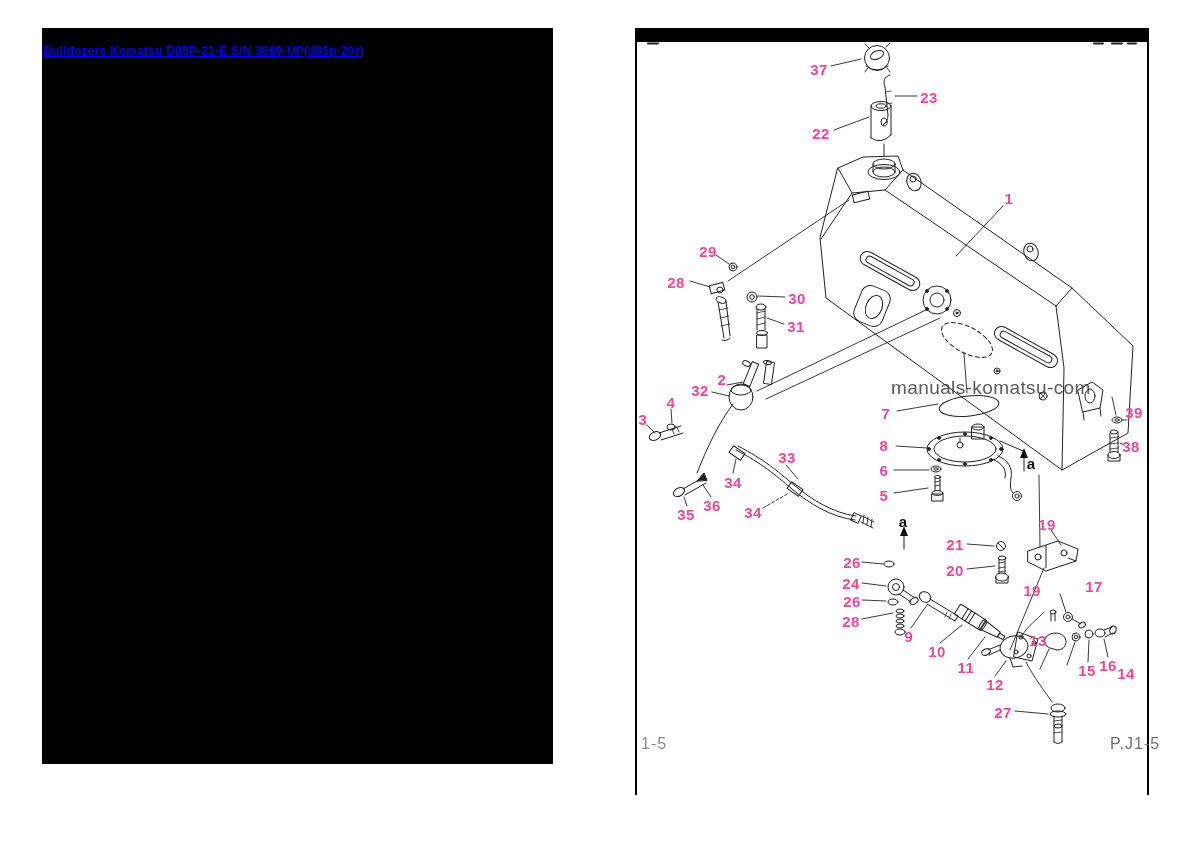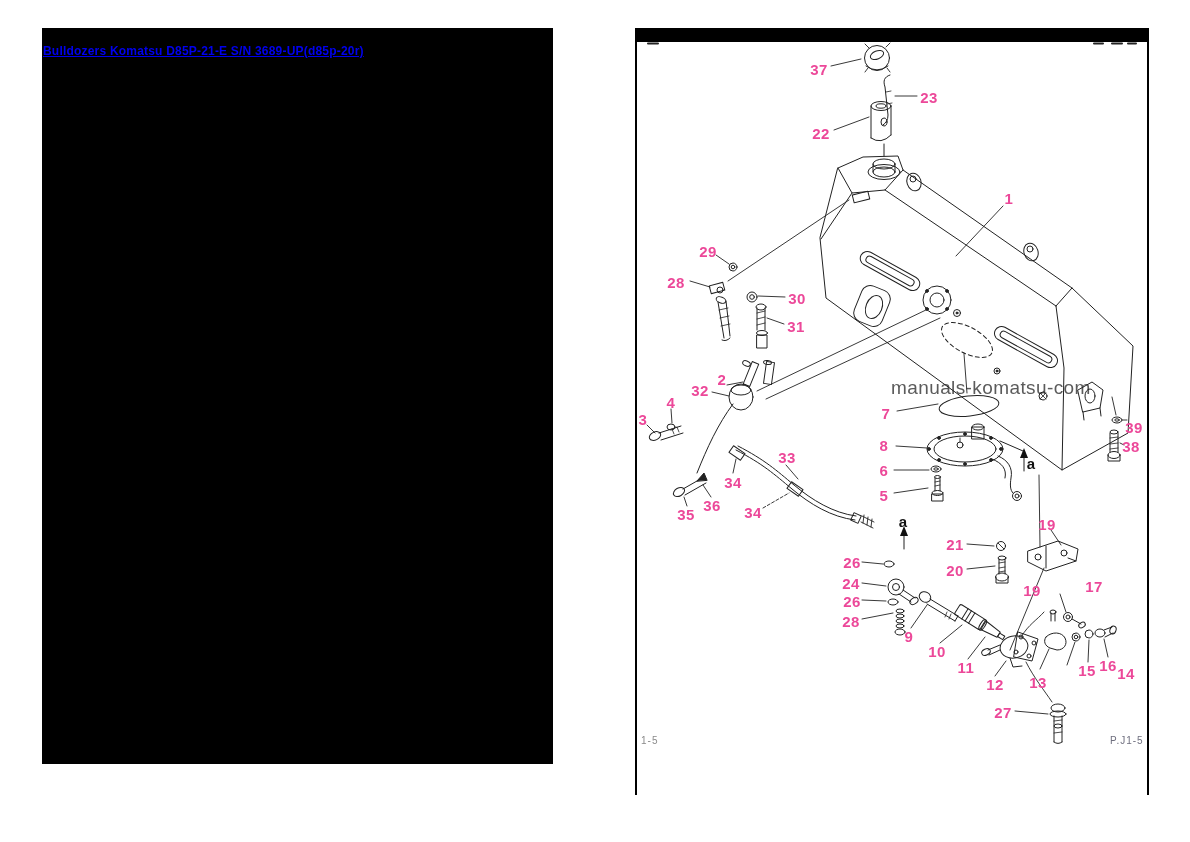--- a/index.html
+++ b/index.html
@@ -24,21 +24,21 @@
   }
   .sheet{
     position:absolute;left:635px;top:42px;width:510px;height:753px;
     background:#ffffff;border-left:2px solid #000;border-right:2px solid #000;
   }
   .watermark{
     position:absolute;left:891px;top:377px;
     font-size:19px;color:#4a4a4a;opacity:0.9;letter-spacing:0.4px;white-space:nowrap;
   }
   .footer-label{
-    position:absolute;font-size:10px;color:#8a8a8a;letter-spacing:1px;white-space:nowrap;
+    position:absolute;font-size:16px;color:#8a8a8a;letter-spacing:1px;white-space:nowrap;
   }
   .footer-left{left:641px;top:735px;}
   .footer-right{left:1110px;top:735px;color:#6e6e7e;}
   .diagram-svg{position:absolute;left:635px;top:42px;width:515px;height:753px;}
   .callout-layer{position:absolute;left:0;top:0;width:1190px;height:842px;pointer-events:none;}
   .callout{
     position:absolute;transform:translate(-50%,-50%);
     font-size:15px;font-weight:bold;color:#ec4899;letter-spacing:0.5px;white-space:nowrap;
   }
   .viewlabel{
@@ -354,40 +354,40 @@
     <div class="callout" style="left: 797px; top: 298px;">30</div>
     <div class="callout" style="left: 796px; top: 326px;">31</div>
     <div class="callout" style="left: 722px; top: 379px;">2</div>
     <div class="callout" style="left: 700px; top: 390px;">32</div>
     <div class="callout" style="left: 671px; top: 402px;">4</div>
     <div class="callout" style="left: 643px; top: 419px;">3</div>
     <div class="callout" style="left: 886px; top: 413px;">7</div>
     <div class="callout" style="left: 884px; top: 445px;">8</div>
     <div class="callout" style="left: 884px; top: 470px;">6</div>
     <div class="callout" style="left: 884px; top: 495px;">5</div>
-    <div class="callout" style="left: 1134px; top: 427px;">39</div>
+    <div class="callout" style="left: 1134px; top: 412px;">39</div>
     <div class="callout" style="left: 1131px; top: 446px;">38</div>
     <div class="callout" style="left: 787px; top: 457px;">33</div>
     <div class="callout" style="left: 733px; top: 482px;">34</div>
     <div class="callout" style="left: 712px; top: 505px;">36</div>
     <div class="callout" style="left: 686px; top: 514px;">35</div>
     <div class="callout" style="left: 753px; top: 512px;">34</div>
     <div class="callout" style="left: 852px; top: 562px;">26</div>
     <div class="callout" style="left: 851px; top: 583px;">24</div>
     <div class="callout" style="left: 852px; top: 601px;">26</div>
     <div class="callout" style="left: 851px; top: 621px;">28</div>
     <div class="callout" style="left: 955px; top: 544px;">21</div>
     <div class="callout" style="left: 955px; top: 570px;">20</div>
     <div class="callout" style="left: 1047px; top: 524px;">19</div>
     <div class="callout" style="left: 1032px; top: 590px;">19</div>
     <div class="callout" style="left: 1094px; top: 586px; text-align: center;">17</div>
     <div class="callout" style="left: 909px; top: 636px;">9</div>
     <div class="callout" style="left: 937px; top: 651px;">10</div>
     <div class="callout" style="left: 966px; top: 667px; text-align: right;">11</div>
     <div class="callout" style="left: 995px; top: 684px;">12</div>
-    <div class="callout" style="left: 1038px; top: 682px;">13</div>
+    <div class="callout" style="left: 1038px; top: 640px;">13</div>
     <div class="callout" style="left: 1126px; top: 673px;">14</div>
     <div class="callout" style="left: 1087px; top: 670px;">15</div>
     <div class="callout" style="left: 1108px; top: 665px;">16</div>
     <div class="callout" style="left: 1003px; top: 712px;">27</div>
     <div class="viewlabel" style="left: 903px; top: 521px;">a</div>
     <div class="viewlabel" style="left: 1031px; top: 463px;">a</div>
   </div>
 
 </body></html>

